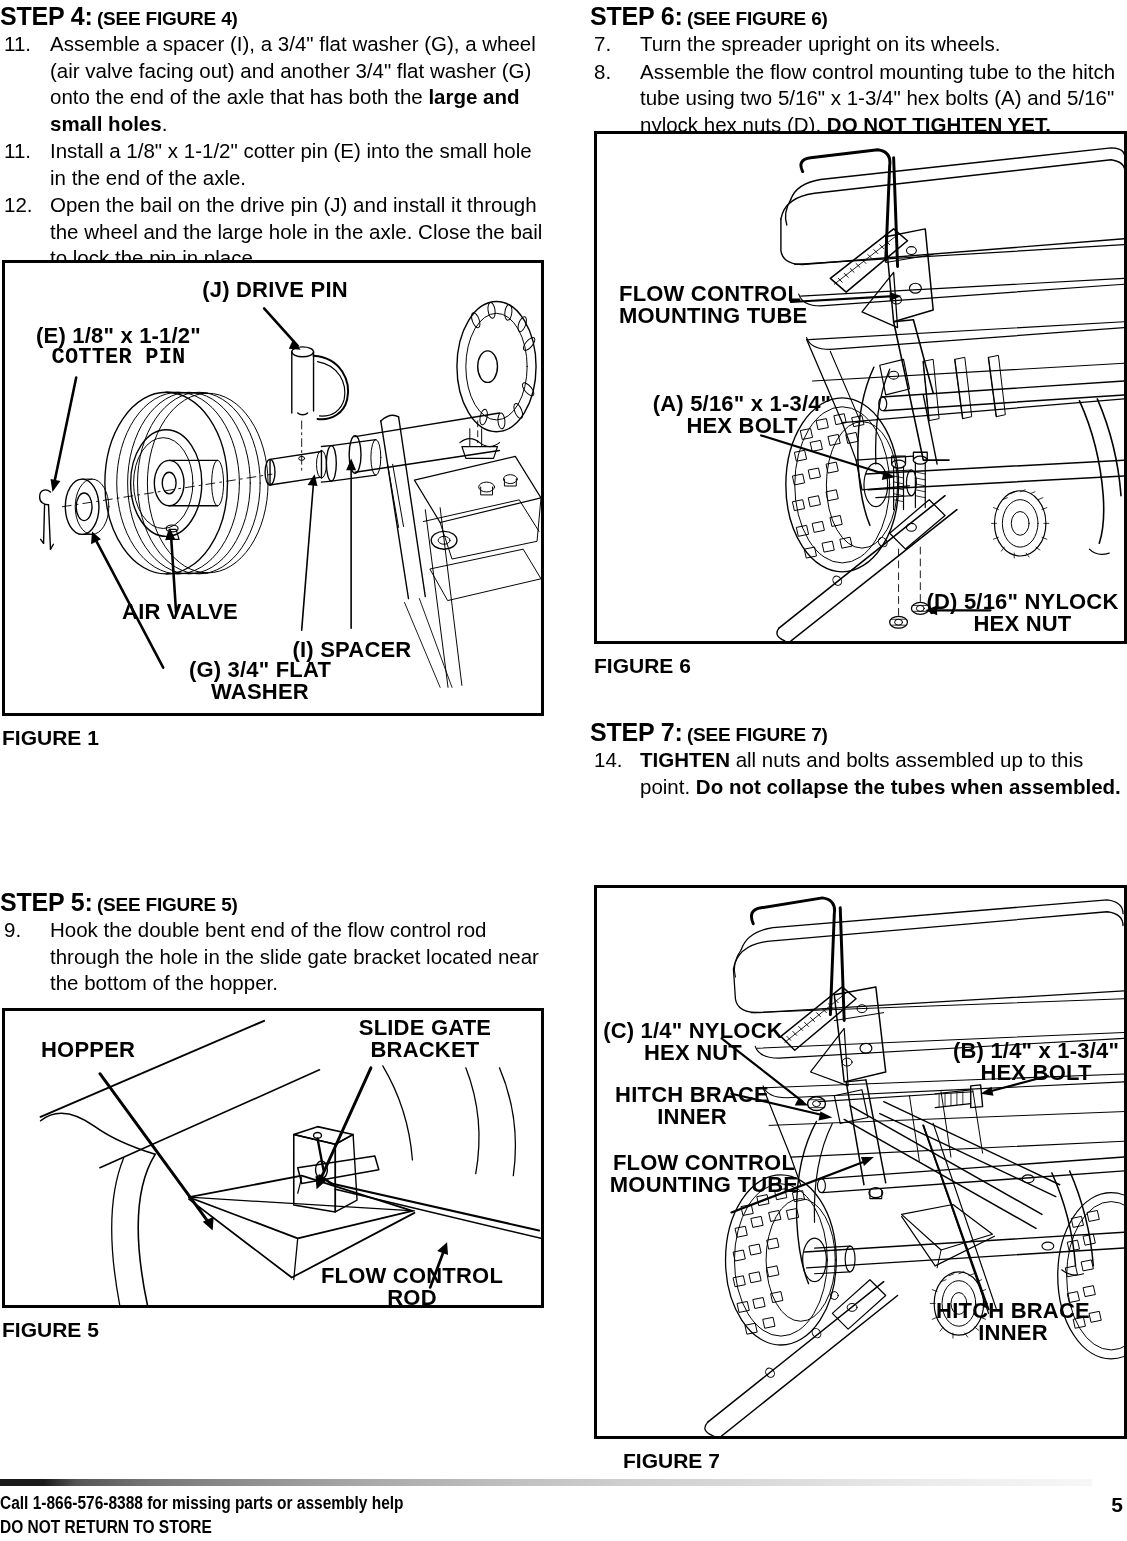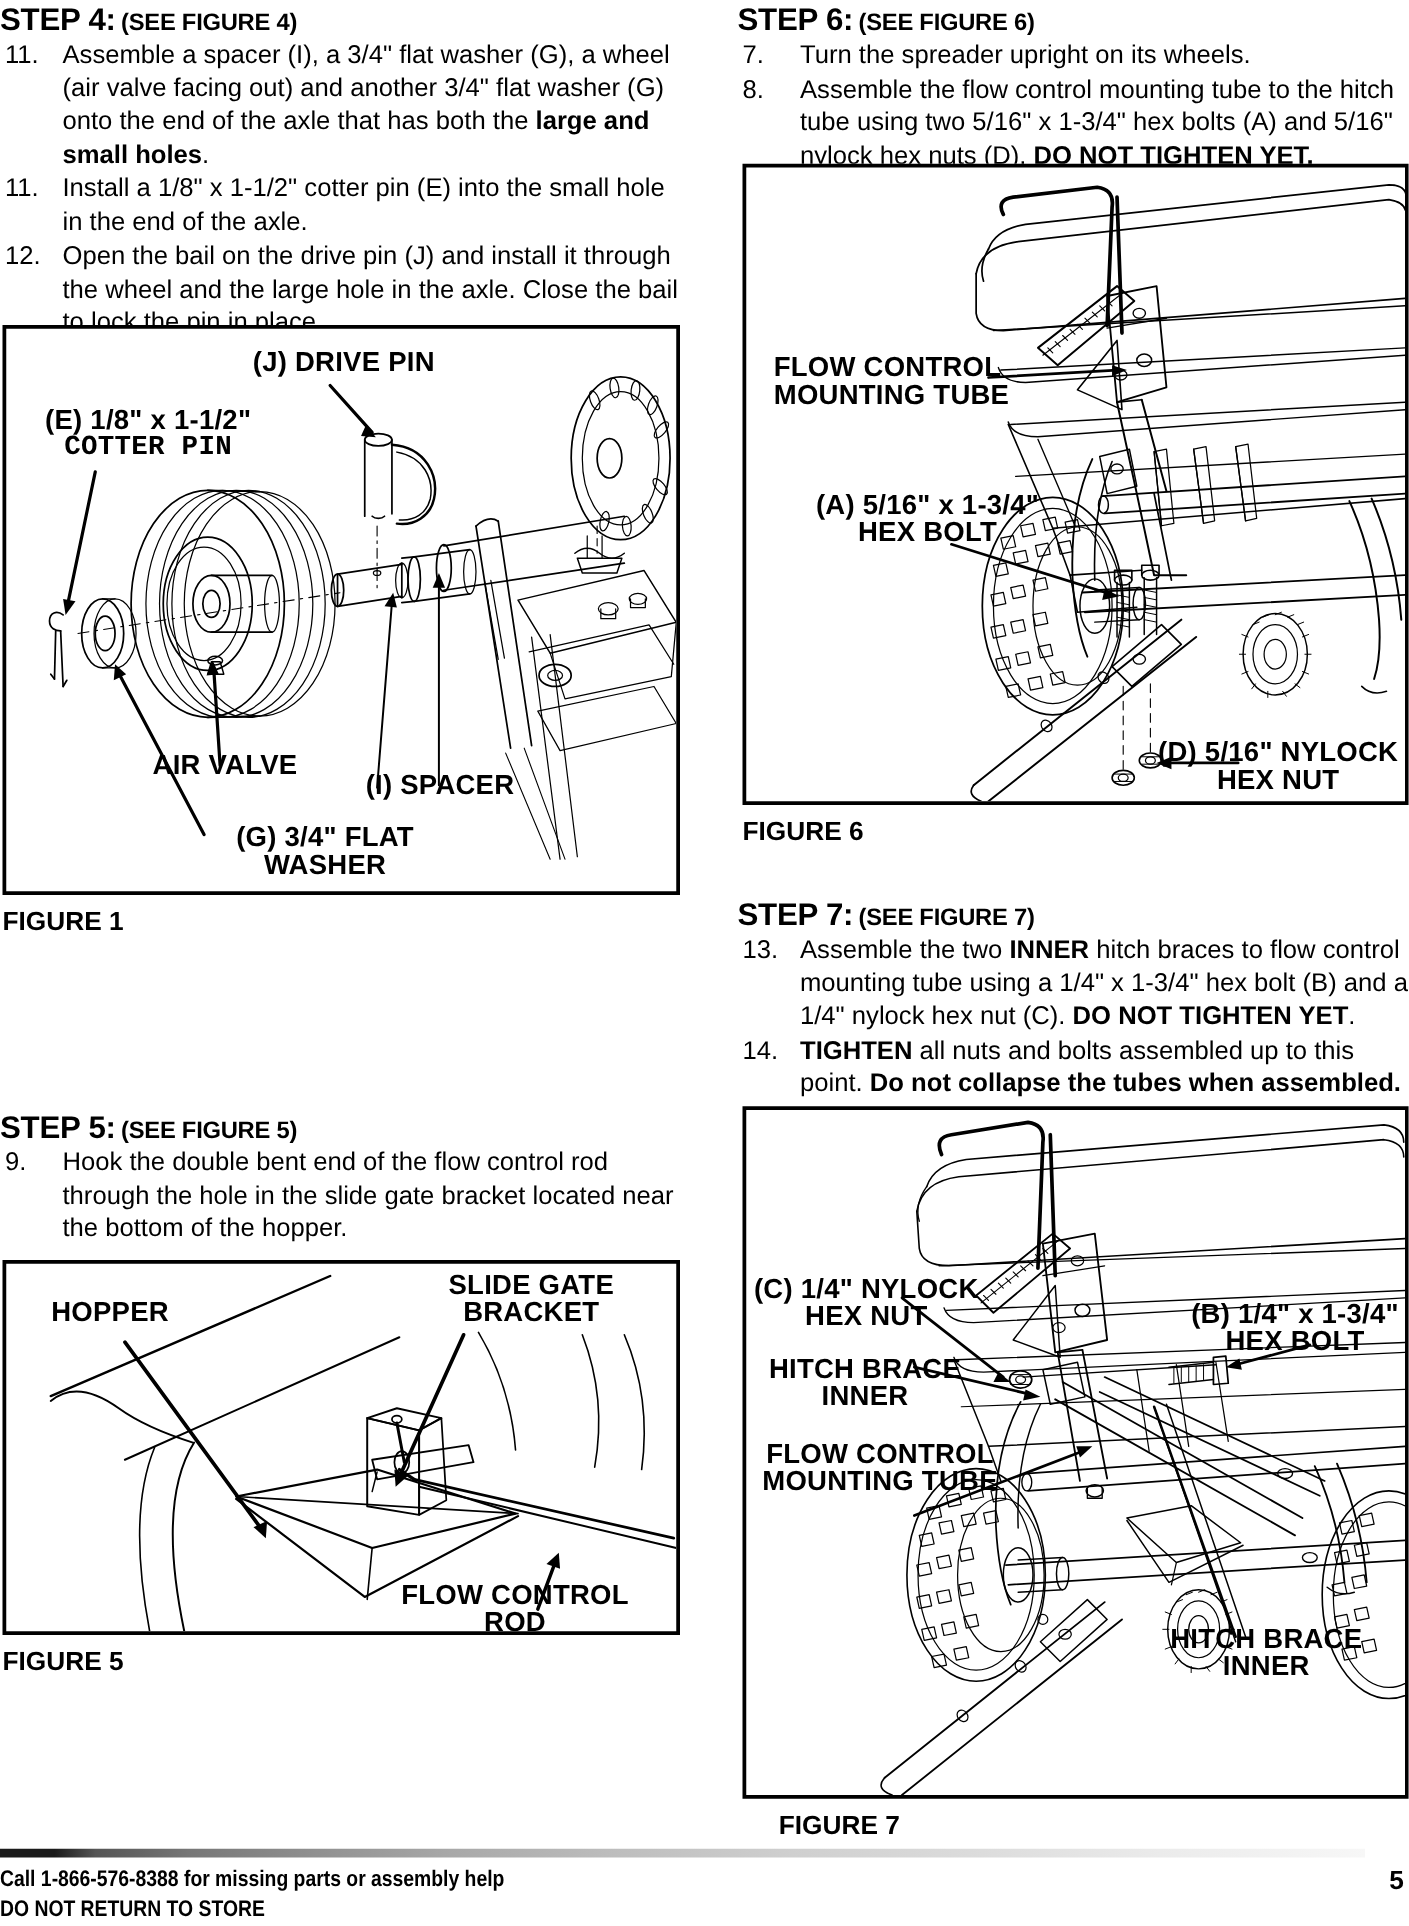--- a/index.html
+++ b/index.html
@@ -229,21 +229,21 @@
 
           <path d="M404,344 L440,430" stroke-width="0.9"></path>
           <path d="M419,340 L452,430" stroke-width="0.9"></path>
         </g>
       </svg>
 
       <div class="lbl ctr" style="left:170px;top:16px;width:200px;">(J) DRIVE PIN</div>
       <div class="lbl ctr" style="left:6px;top:62px;width:215px;">(E) 1/8" x 1-1/2"</div>
       <div class="lbl ctr" style="left:6px;top:84px;width:215px;font-family:Liberation Mono, monospace;">COTTER PIN</div>
       <div class="lbl ctr" style="left:100px;top:338px;width:150px;">AIR VALVE</div>
-      <div class="lbl ctr" style="left:272px;top:354px;width:150px;">(I) SPACER</div>
+      <div class="lbl ctr" style="left:272px;top:376px;width:150px;">(I) SPACER</div>
       <div class="lbl ctr" style="left:140px;top:396px;width:230px;">(G) 3/4" FLAT</div>
       <div class="lbl ctr" style="left:140px;top:418px;width:230px;">WASHER</div>
     </div>
     <div class="figcap" style="left:2px;top:726px;">FIGURE 1</div>
 
     <div class="step-head" style="position:absolute;left:0;top:888px;">
       <span class="big">STEP 5:</span>
       <span class="small">(SEE FIGURE 5)</span>
     </div>
 
@@ -486,21 +486,20 @@
       <div class="lbl ctr" style="left:318px;top:479px;width:215px;">HEX NUT</div>
     </div>
     <div class="figcap" style="left:4px;top:654px;">FIGURE 6</div>
 
     <div class="step-head" style="position:absolute;left:0;top:718px;">
       <span class="big">STEP 7:</span>
       <span class="small">(SEE FIGURE 7)</span>
     </div>
 
     <ol class="steps" id="step7-list" style="position:absolute;left:4px;top:746px;width:533px;">
-        <li><span class="num">13.</span><span><span>Assemble the two </span><b>INNER</b><span> hitch braces to flow control mounting tube using a 1/4" x 1-3/4" hex bolt (B) and a 1/4" nylock hex nut (C).  </span><b>DO NOT TIGHTEN YET</b><span>.</span></span></li>
         <li><span class="num">14.</span><span><b>TIGHTEN</b><span> all nuts and bolts assembled up to this point. </span><b>Do not collapse the tubes when assembled.</b></span></li>
       </ol>
 
     <div class="figbox" style="left:4px;top:885px;width:533px;height:554px;">
       <svg viewBox="0 0 533 554" preserveAspectRatio="none">
         <g fill="none" stroke="#000" stroke-width="1.3" stroke-linecap="round" stroke-linejoin="round">
 
           <path d="M146,62 q6,-18 32,-22 L516,12 q16,2 16,14"></path>
           <path d="M138,82 q4,-24 34,-28 L516,24 q16,2 16,14"></path>
           <path d="M138,82 L140,112 q2,14 24,14 L533,104"></path>

